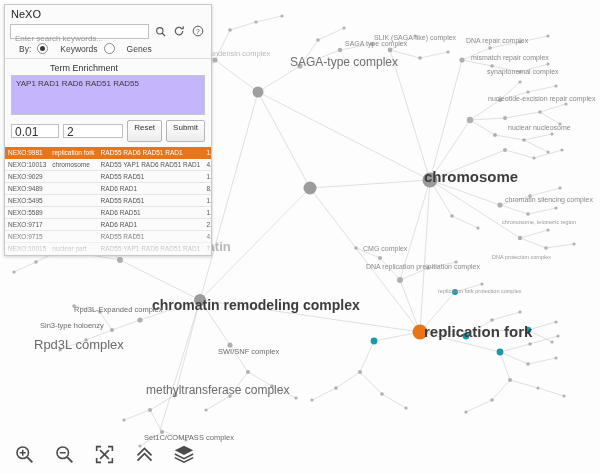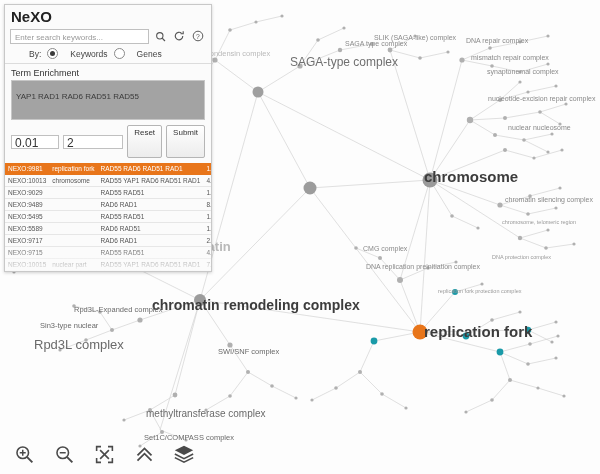--- a/index.html
+++ b/index.html
@@ -24,50 +24,50 @@
 
   
   #panel{
     position:absolute;left:4px;top:4px;width:206px;
     background:#fbfbfb;border:1px solid #c8c8c8;
     box-shadow:0 1px 3px rgba(0,0,0,.18);
     font-size:9px;color:#333;
     z-index:30;
   }
   #panel .title{
-    padding:3px 6px 1px 6px;font-size:15px;font-weight:bold;color:#222;
+    padding:3px 6px 1px 6px;font-size:11px;font-weight:normal;color:#222;
   }
   .searchrow{display:flex;align-items:center;gap:3px;padding:2px 5px 3px 5px;}
   .searchbox{
     flex:1;height:15px;border:1px solid #c0c0c0;background:#fff;
-    font-size:8px;color:#9a9a9a;padding:0 4px;line-height:15px;
+    font-size:8px;color:#9a9a9a;padding:6px 4px;line-height:15px;
     box-sizing:border-box;
   }
   .iconbtn{
     width:16px;height:16px;border-radius:2px;background:transparent;
     display:flex;align-items:center;justify-content:center;color:#666;
     cursor:pointer;
   }
   .iconbtn svg{display:block;}
-  .byrow{display:flex;align-items:center;gap:6px;padding:1px 6px 4px 24px;font-size:8.5px;color:#444;}
+  .byrow{display:flex;align-items:center;gap:6px;padding:1px 6px 4px 14px;font-size:8.5px;color:#444;}
   .radio{display:flex;align-items:center;gap:12px;}
   .rdot{width:9px;height:9px;border-radius:50%;border:1px solid #8a8a8a;background:#fff;display:inline-block;position:relative;}
   .rdot.on::after{content:"";position:absolute;left:2px;top:2px;width:5px;height:5px;border-radius:50%;background:#3a3a3a;}
   .sec{border-top:1px solid #dcdcdc;}
-  .sechead{padding:4px 6px 2px 6px;font-size:9px;color:#333;}
+  .sechead{padding:4px 6px 2px 6px;font-size:9px;color:#333;margin-left:39px;}
   .ta{
-    margin:0 6px 5px 6px;height:40px;border:1px solid #c6c6c6;background:#a3a3a3;
-    font-size:8px;color:#3a3a3a;padding:11px 4px;box-sizing:border-box;overflow:hidden;
+    margin:0 6px 5px 6px;height:40px;border:1px solid #c6c6c6;background:#c4b5fd;
+    font-size:8px;color:#3a3a3a;padding:3px 4px;box-sizing:border-box;overflow:hidden;
   }
   .controls{display:flex;align-items:center;gap:4px;padding:0 6px 5px 6px;}
   .ctl{height:14px;border:1px solid #c0c0c0;background:#fff;font-size:12px;color:#333;padding:0 3px;line-height:14px;box-sizing:border-box;}
   .ctl.w1{width:54px;}
   .ctl.w2{width:68px;}
   .btn{
-    height:33px;border:1px solid #b5b5b5;border-radius:2px;background:linear-gradient(#ffffff,#ececec);
+    height:22px;border:1px solid #b5b5b5;border-radius:2px;background:linear-gradient(#ffffff,#ececec);
     font-size:8px;color:#333;padding:0 6px;line-height:14px;cursor:pointer;box-sizing:border-box;
   }
   
   table.res{width:100%;border-collapse:collapse;font-size:6.5px;}
   table.res td{
     padding:2px 3px;border-bottom:1px solid #e6e6e6;color:#555;white-space:nowrap;
     overflow:hidden;text-overflow:ellipsis;
   }
   table.res tr.selected td{background:#e8751a;color:#fff;border-bottom:1px solid #e8751a;}
   td.c0{width:34px;}
@@ -361,24 +361,24 @@
   <div class="nlabel sm" style="left:466px;top:37px;">DNA repair complex</div>
   <div class="nlabel sm" style="left:471px;top:54px;">mismatch repair complex</div>
   <div class="nlabel sm" style="left:487px;top:68px;">synaptonemal complex</div>
   <div class="nlabel sm" style="left:508px;top:124px;">nuclear nucleosome</div>
   <div class="nlabel sm" style="left:505px;top:196px;">chromatin silencing complex</div>
   <div class="nlabel xs" style="left:502px;top:219px;">chromosome, telomeric region</div>
   <div class="nlabel sm" style="left:366px;top:263px;">DNA replication preinitiation complex</div>
   <div class="nlabel sm" style="left:363px;top:245px;">CMG complex</div>
   <div class="nlabel xs" style="left:492px;top:254px;">DNA protection complex</div>
   <div class="nlabel sm" style="left:74px;top:305px;font-size:7.5px;color:#6a6a6a;">Rpd3L-Expanded complex</div>
-  <div class="nlabel sm" style="left:40px;top:321px;font-size:7.5px;color:#6a6a6a;">Sin3-type nuclear</div>
+  <div class="nlabel sm" style="left:40px;top:321px;font-size:7.5px;color:#6a6a6a;">Sin3-type holoenzy</div>
   <div class="nlabel sm" style="left:34px;top:337px;font-size:13px;color:#6a6a6a;">Rpd3L complex</div>
   <div class="nlabel sm" style="left:218px;top:347px;font-size:7.5px;color:#6a6a6a;">SWI/SNF complex</div>
-  <div class="nlabel sm" style="left:146px;top:408px;font-size:10px;color:#6a6a6a;">methyltransferase complex</div>
+  <div class="nlabel sm" style="left:146px;top:383px;font-size:12px;color:#6a6a6a;">methyltransferase complex</div>
   <div class="nlabel sm" style="left:144px;top:433px;font-size:7.5px;color:#6a6a6a;">Set1C/COMPASS complex</div>
   <div class="nlabel xs" style="left:438px;top:288px;">replication fork protection complex</div>
   <div class="nlabel sm faint" style="left:206px;top:49px;font-size:7.5px;">condensin complex</div>
 
   <div id="panel">
     <div class="title">NeXO</div>
 
     <div class="searchrow">
       <div class="searchbox">Enter search keywords...</div>
       <div class="iconbtn">

